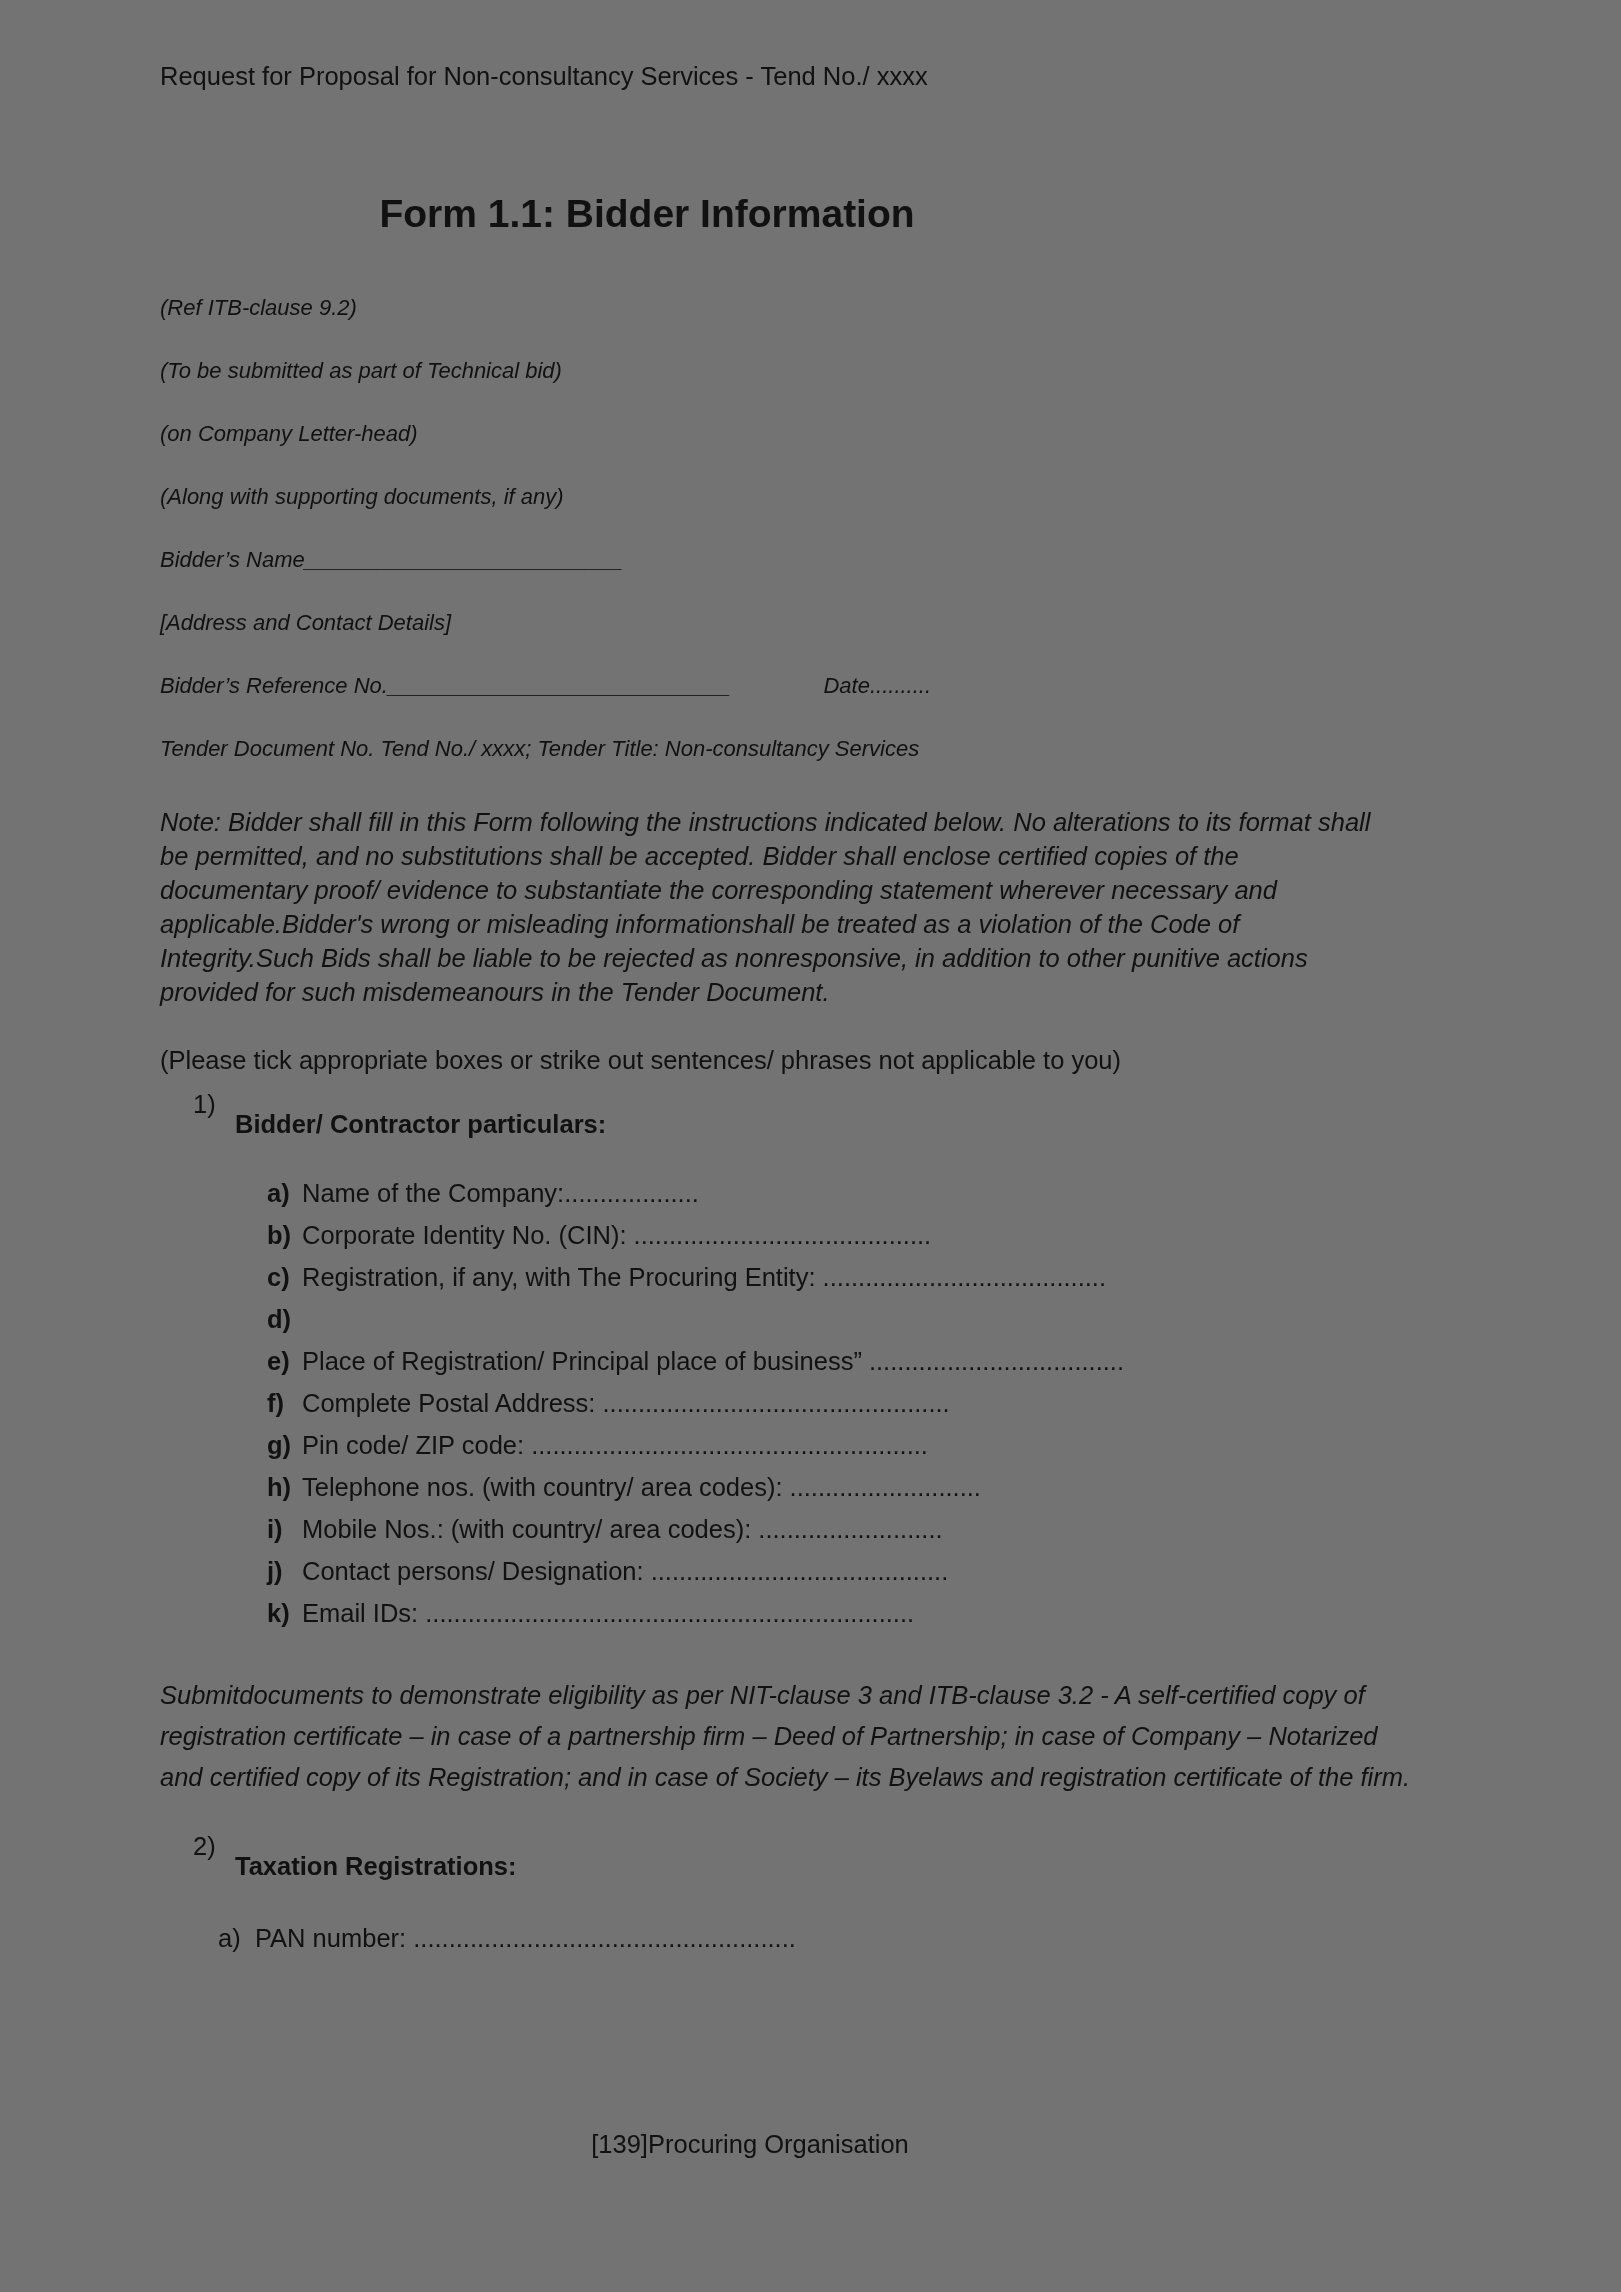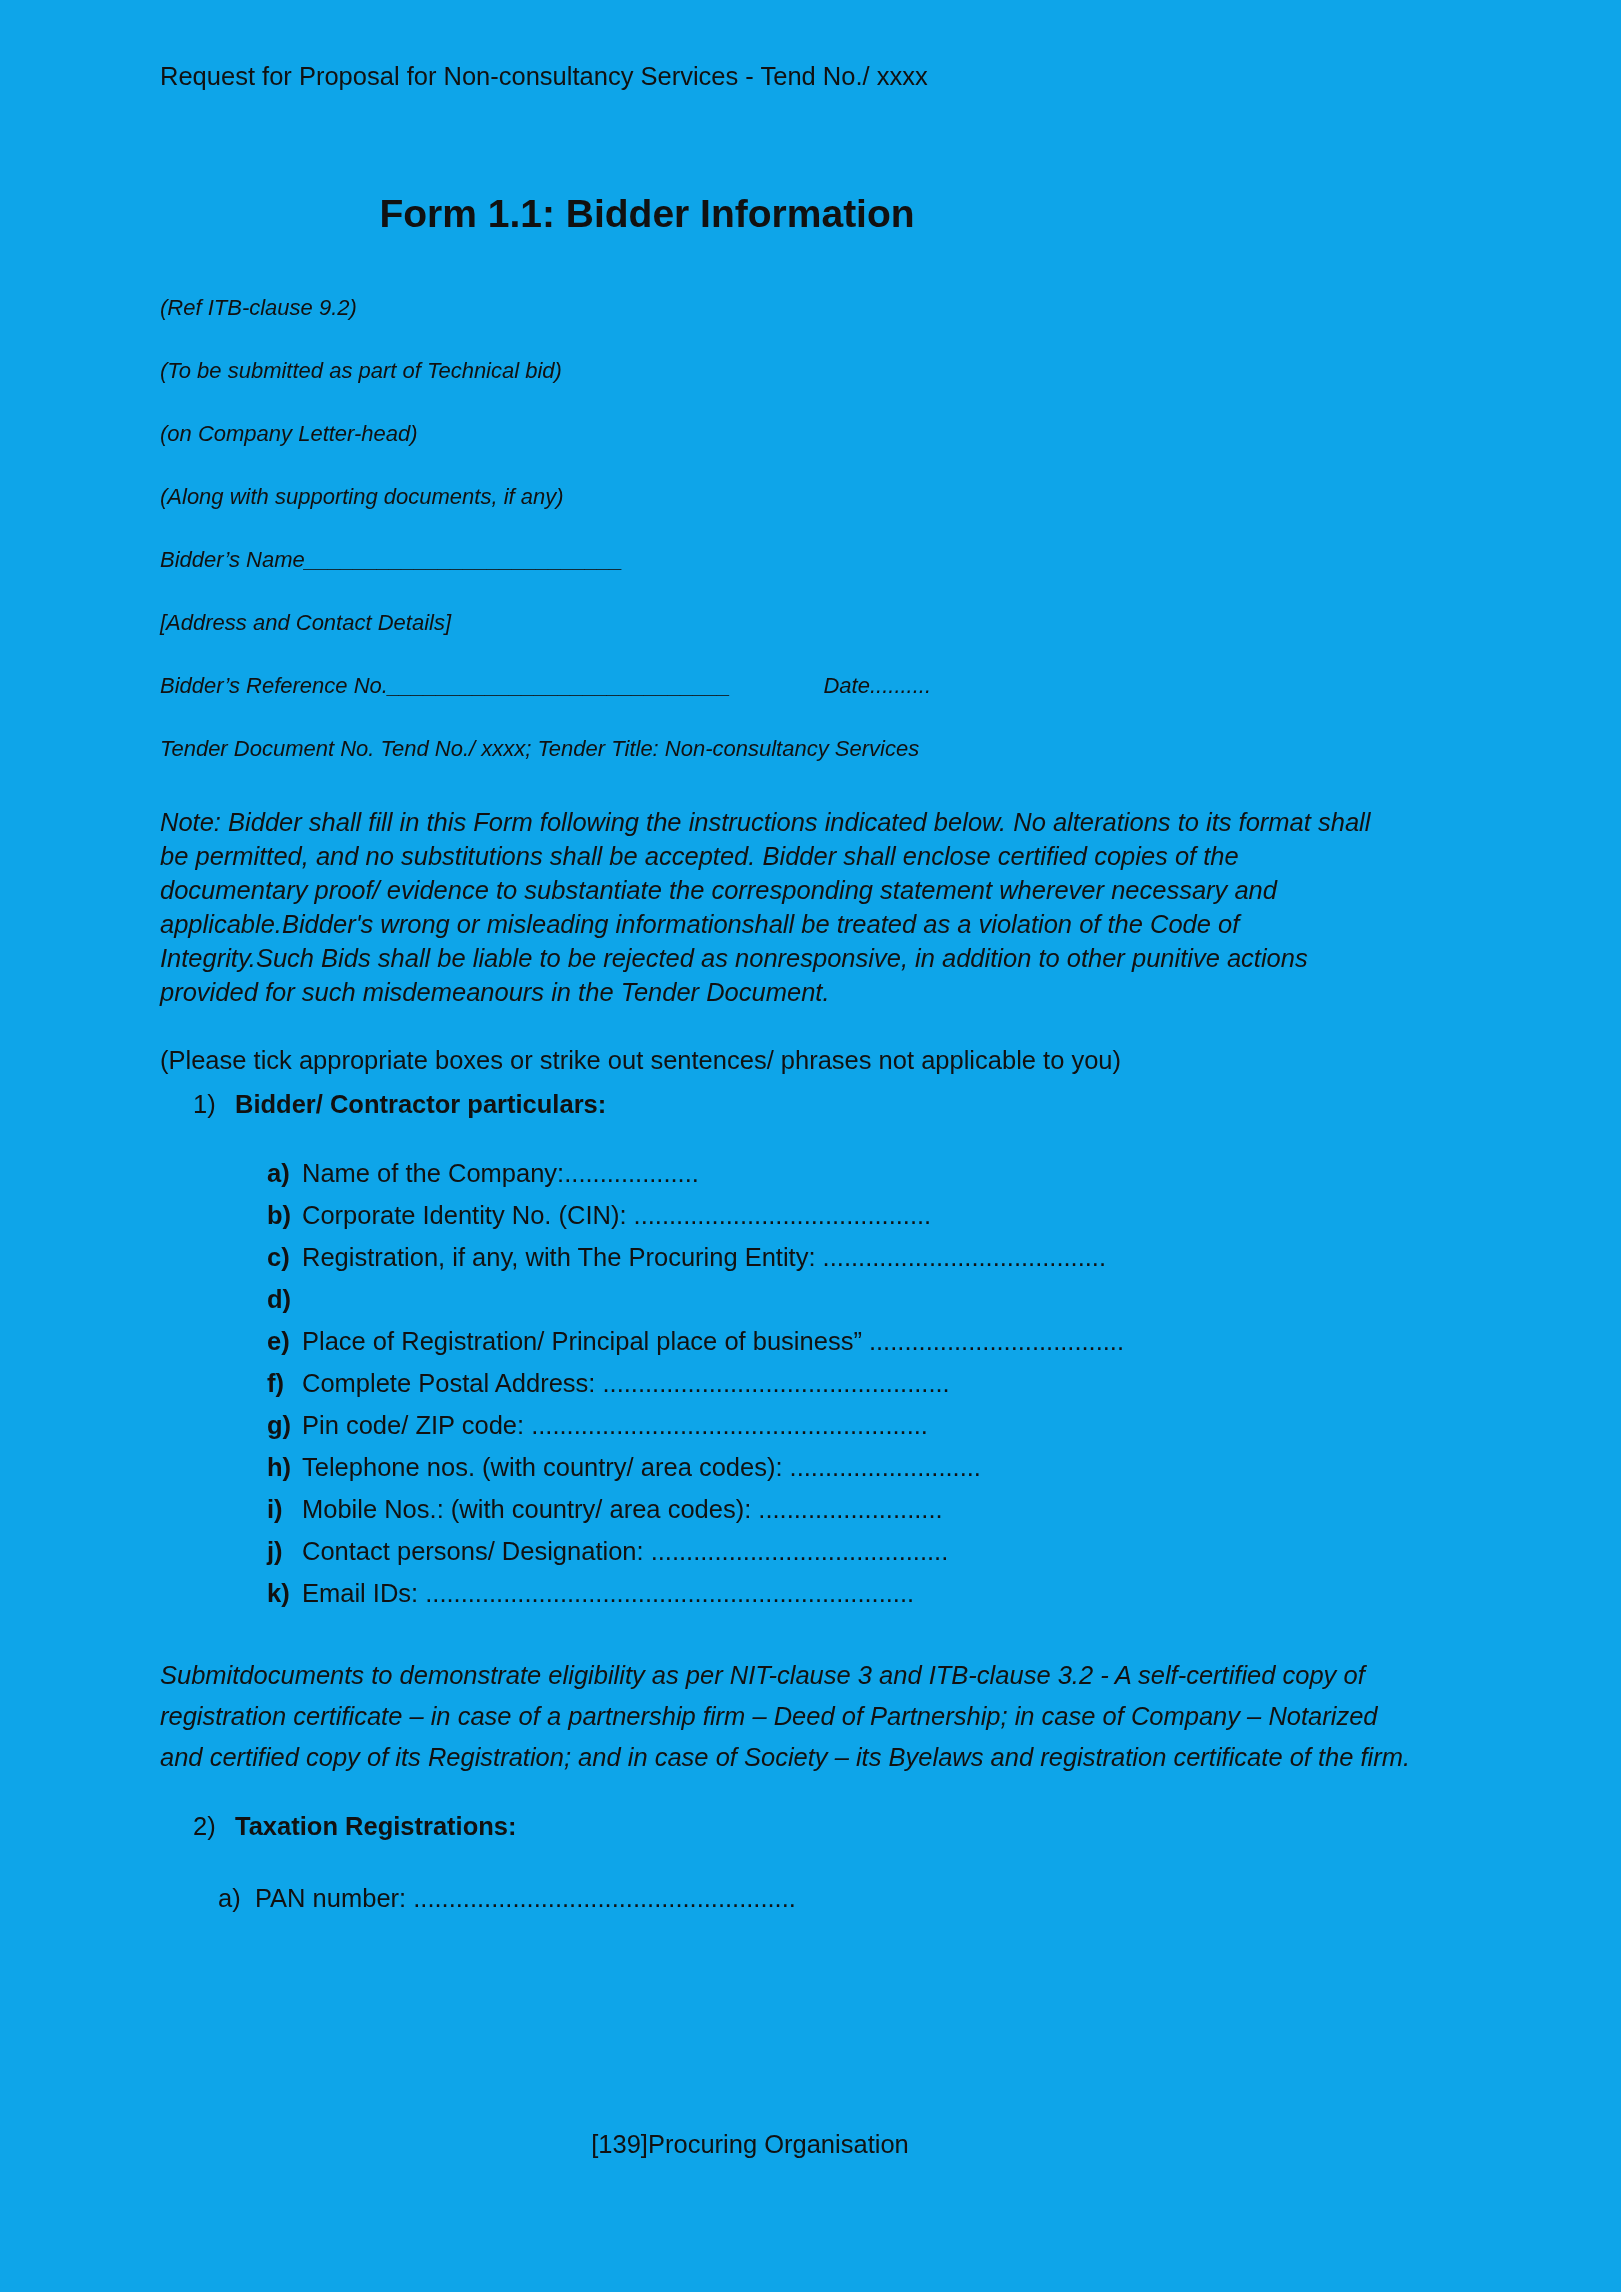--- a/index.html
+++ b/index.html
@@ -1,19 +1,19 @@
 <!DOCTYPE html>
 <html><head>
 <meta charset="utf-8">
 <style>
   html, body { margin:0; padding:0; background:#ffffff; }
   .page {
     position:relative;
     width:1621px; height:2293px;
-    background:#0ea5e9;
+    background:#737373;
     color:#111111;
     font-family:"Liberation Sans", sans-serif;
     overflow:hidden;
   }
   .content { padding:0 160px; }
 
   .running-header {
     padding-top:61px;
     font-size:25.5px; line-height:31px;
   }
@@ -45,21 +45,21 @@
     white-space:nowrap;
   }
 
   .section-heading {
     display:flex;
     margin:12.7px 0 0 33px;
     font-size:25.5px; line-height:31px;
   }
   .section-heading.second { margin-top:33px; }
   .sec-num { width:42px; flex:none; font-weight:400; }
-  .sec-title { font-weight:700; }
+  .sec-title { font-weight:700;margin-top:20px; }
 
   .items { margin:32px 0 0 107px; }
   .item {
     display:flex;
     font-size:25.5px; line-height:42px;
   }
   .item-letter { width:35px; flex:none; font-weight:700; }
   .item-text { max-width:1063px; }
 
   .submit-note {

